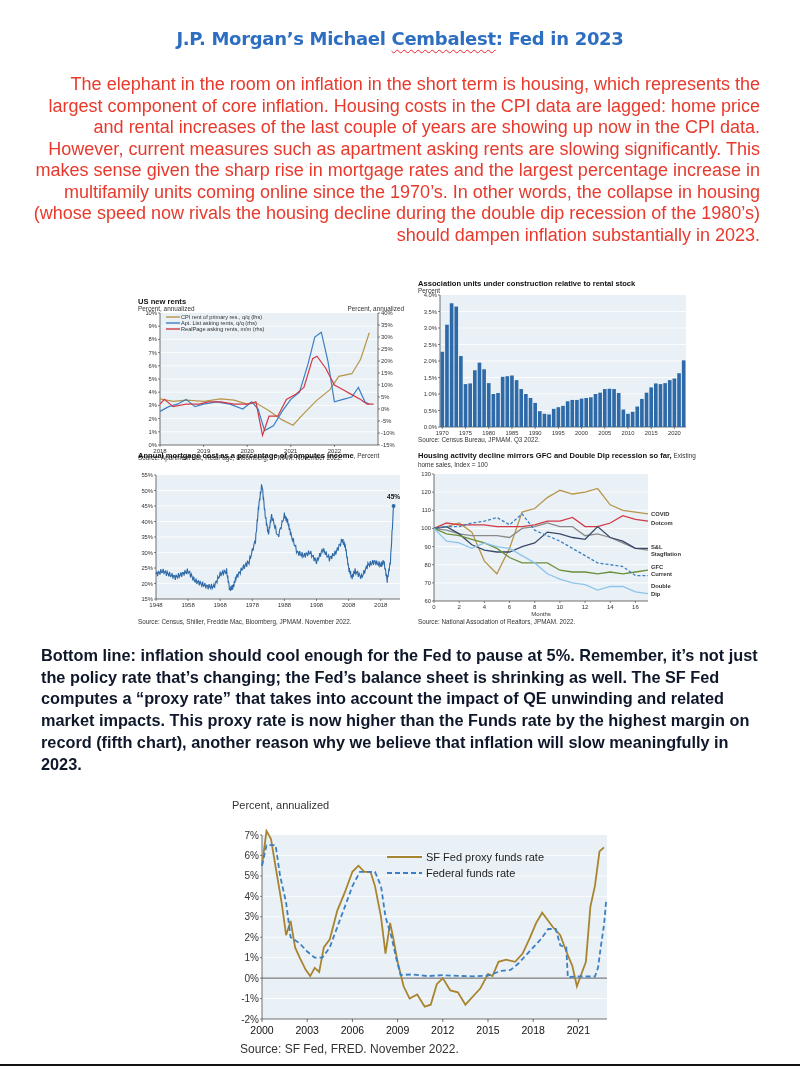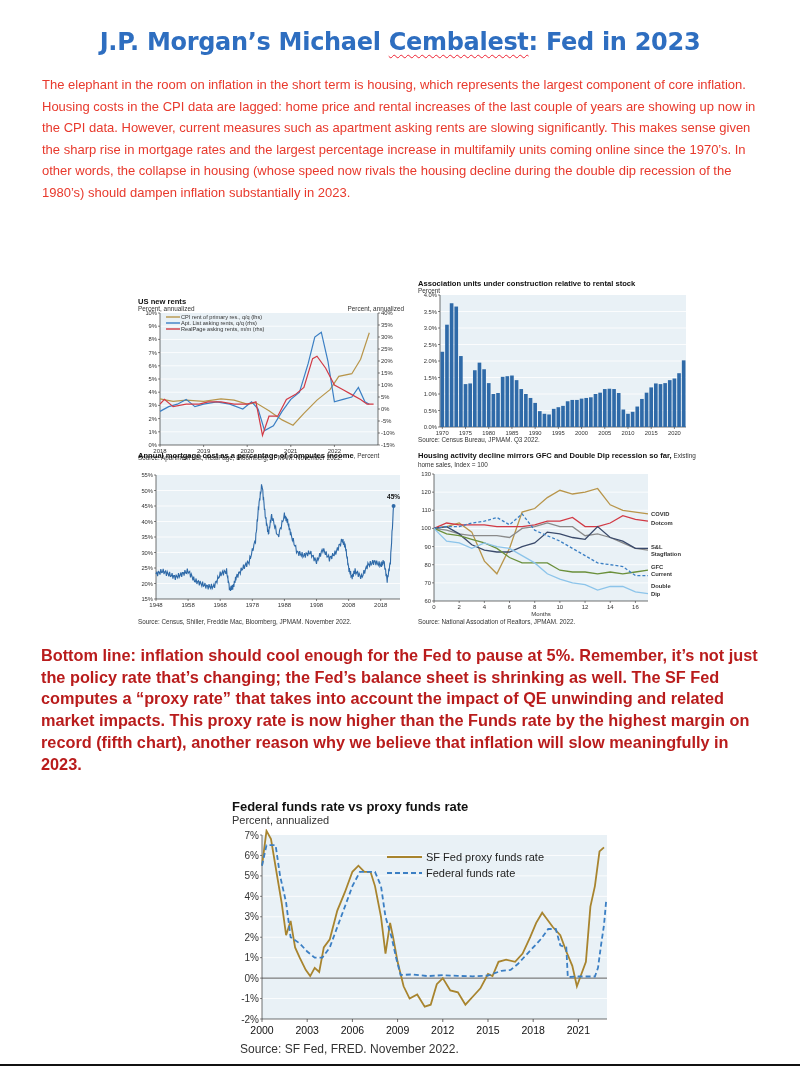--- a/index.html
+++ b/index.html
@@ -1,20 +1,20 @@
 <!DOCTYPE html>
 <html><head>
 <meta charset="utf-8">
 <style>
   html, body { margin:0; padding:0; background:#fff; }
   body { width:800px; height:1071px; position:relative; overflow:hidden; font-family:"Liberation Sans", sans-serif; }
-  #title { position:absolute; top:28px; left:0; width:800px; text-align:center; color:#2e6ec0; font-family:"DejaVu Sans", sans-serif; font-weight:bold; font-size:24px; letter-spacing:-0.3px; }
+  #title { position:absolute; top:28px; left:0; width:800px; text-align:center; color:#2e6ec0; font-family:"DejaVu Sans", sans-serif; font-weight:bold; font-size:18px; letter-spacing:-0.3px; }
   #title .spell { text-decoration: underline wavy #e23; text-decoration-thickness:1px; text-underline-offset:4px; }
-  #intro { position:absolute; top:74px; left:42px; width:730px; color:#e8392c; font-size:13px; line-height:21.5px; }
-  #bottomline { position:absolute; top:645px; left:41px; width:730px; color:#b91c1c; font-size:16.3px; font-weight:bold; line-height:21.7px; }
+  #intro { position:absolute; top:74px; left:30px; width:730px; color:#e8392c; font-size:18px; line-height:21.5px;text-align:right; }
+  #bottomline { position:absolute; top:645px; left:41px; width:730px; color:#0f172a; font-size:16.3px; font-weight:bold; line-height:21.7px; }
   .chart { position:absolute; }
   .ctitle { font-weight:bold; font-size:7.6px; color:#111; line-height:9px; }
   .csub { font-size:6.4px; color:#333; }
   .csrc { font-size:6.3px; color:#333; }
   svg text { font-family:"Liberation Sans", sans-serif; }
   #bottom-rule { position:absolute; left:0; top:1064px; width:800px; height:2px; background:#111; }
 </style>
 </head>
 <body>
 
@@ -336,21 +336,20 @@
       <text x="233" y="104.78571428571429" font-size="5.8" font-weight="bold" fill="#333">Current</text>
       <text x="233" y="117.48571428571428" font-size="5.8" font-weight="bold" fill="#333">Double</text>
       <text x="233" y="124.74285714285715" font-size="5.8" font-weight="bold" fill="#333">Dip</text>
     </svg>
   <div class="csrc" style="position:absolute; top:167px; left:0;">Source: National Association of Realtors, JPMAM. 2022.</div>
 </div>
 
 <div id="bottomline">Bottom line: inflation should cool enough for the Fed to pause at 5%. Remember, it’s not just the policy rate that’s changing; the Fed’s balance sheet is shrinking as well. The SF Fed computes a “proxy rate” that takes into account the impact of QE unwinding and related market impacts. This proxy rate is now higher than the Funds rate by the highest margin on record (fifth chart), another reason why we believe that inflation will slow meaningfully in 2023.</div>
 
 <div class="chart" id="c-fed" style="left:232px; top:799px; width:380px; height:262px;">
-  <div style="font-weight:bold; font-size:13px; color:#111;">Federal funds rate vs proxy funds rate</div>
   <div style="font-size:11px; color:#333; margin-top:0px;">Percent, annualized</div>
   <svg id="svg-fed" width="380" height="220" style="position:absolute; top:30px; left:0;">
       <rect x="30" y="6" width="345" height="184" fill="#e9f1f6"></rect>
       <line x1="28" x2="30" y1="190" y2="190" stroke="#333" stroke-width="0.6"></line>
       <text x="27" y="193.5" font-size="10" text-anchor="end" fill="#333">-2%</text>
       <line x1="30" x2="375" y1="169.55555555555554" y2="169.55555555555554" stroke="#fff" stroke-width="0.8"></line>
       <line x1="28" x2="30" y1="169.55555555555554" y2="169.55555555555554" stroke="#333" stroke-width="0.6"></line>
       <text x="27" y="173.05555555555554" font-size="10" text-anchor="end" fill="#333">-1%</text>
       <line x1="30" x2="375" y1="149.11111111111111" y2="149.11111111111111" stroke="#fff" stroke-width="0.8"></line>
       <line x1="28" x2="30" y1="149.11111111111111" y2="149.11111111111111" stroke="#333" stroke-width="0.6"></line>

